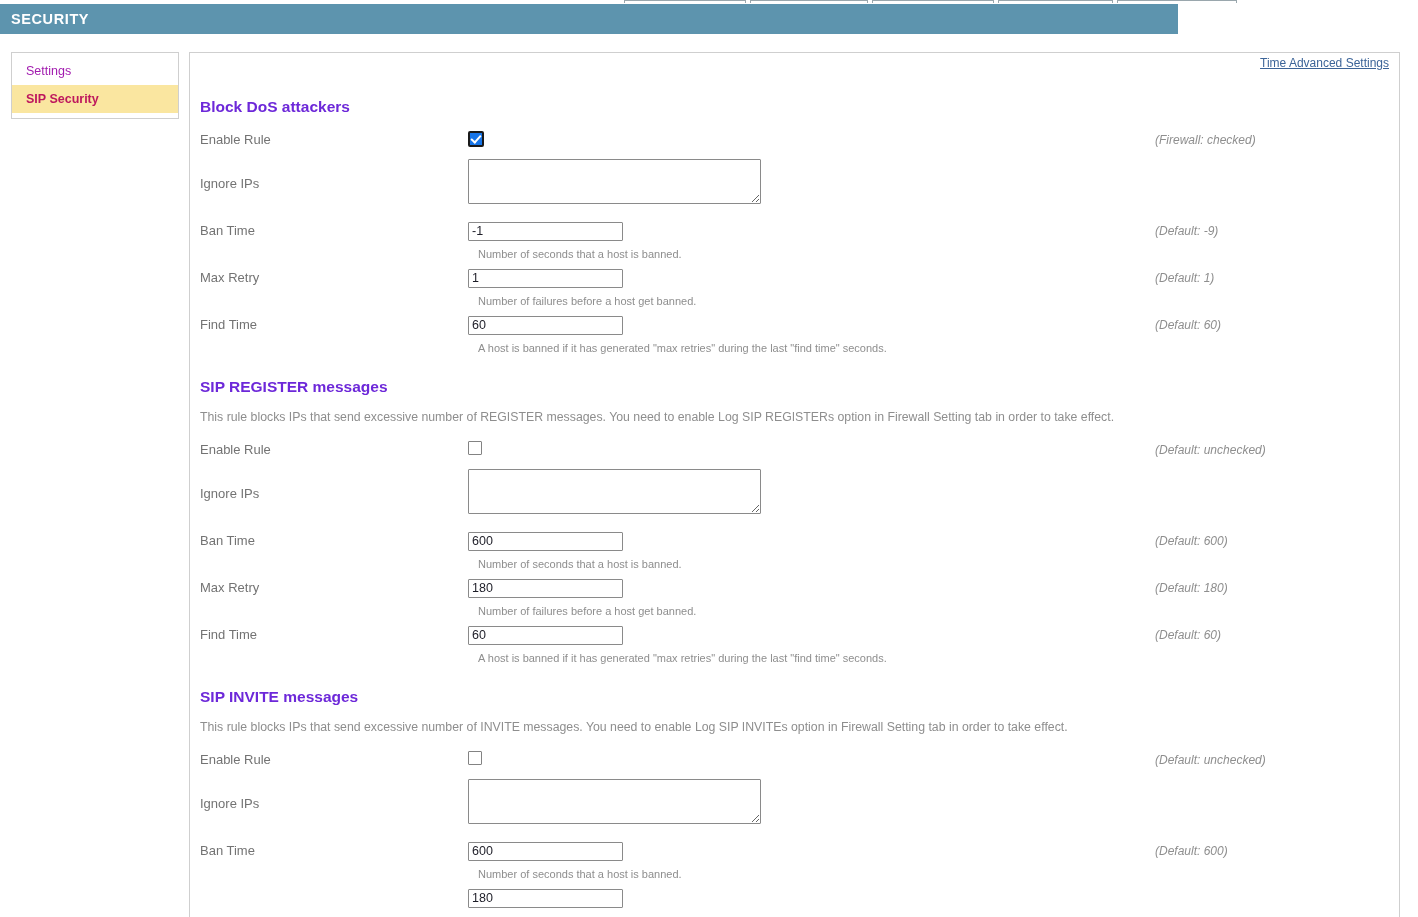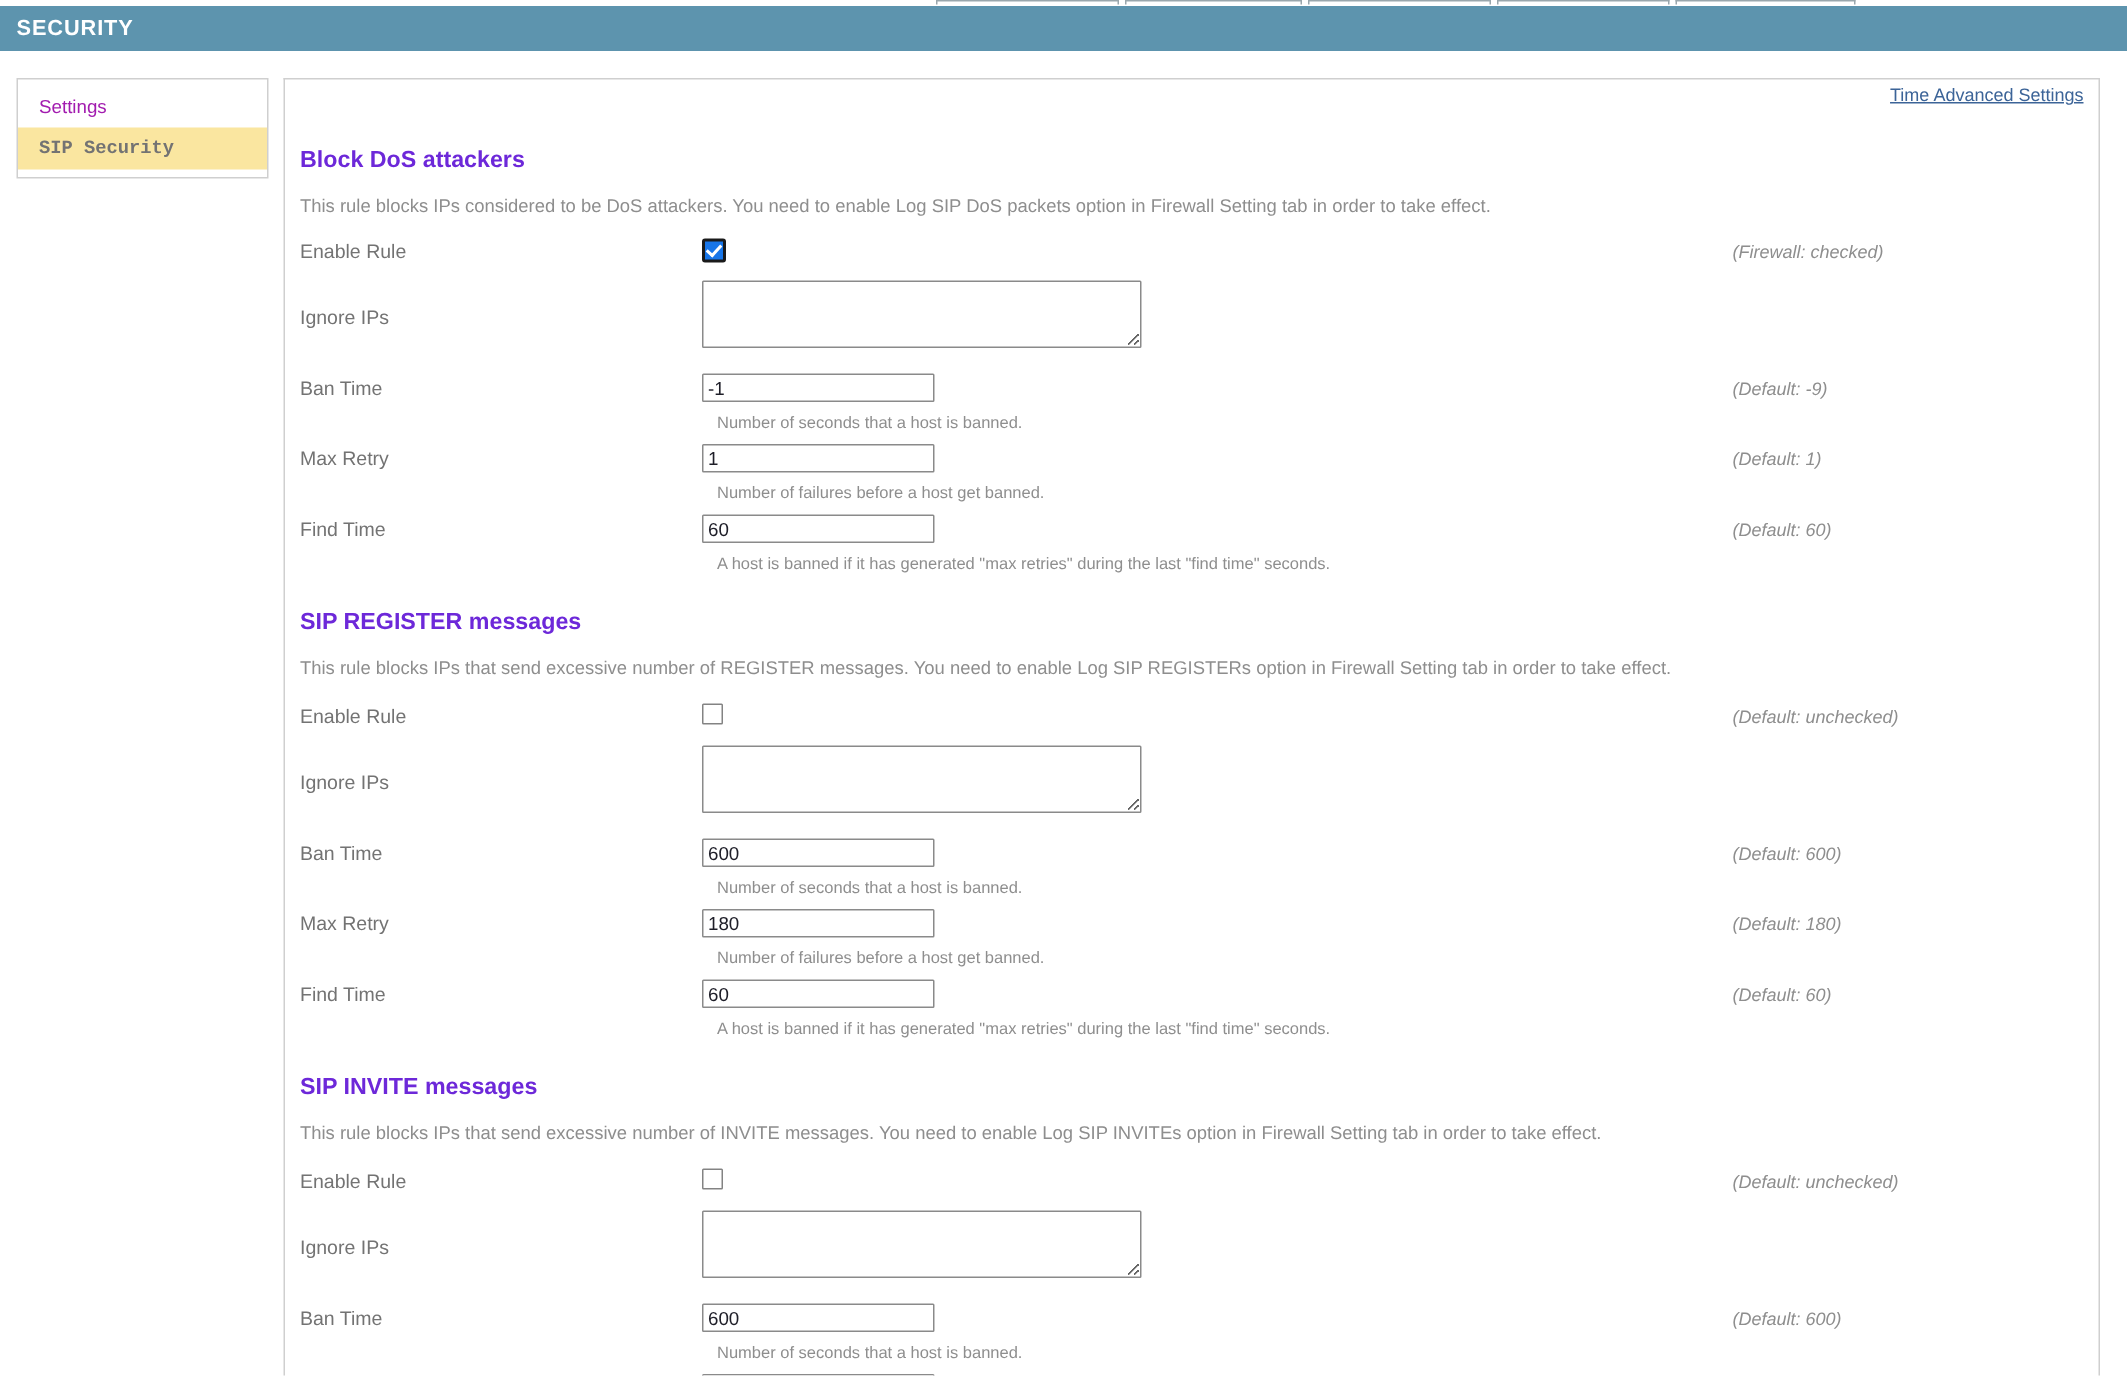--- a/index.html
+++ b/index.html
@@ -14,42 +14,42 @@
 
   
   .tabstrip { position: absolute; top: 0; left: 0; width: 1418px; height: 4px; background: #ffffff; }
   .tabstub {
     position: absolute; top: 0; height: 3px;
     background: #ffffff; border: 1px solid #9aa7ad; border-bottom: none;
   }
 
   
   .page-header {
-    position: absolute; top: 4px; left: 0; width: 1418px; height: 30px;
+    position: absolute; top: 4px; left: 0; width: 1178px; height: 30px;
     background: #5d94ae;
     display: flex; align-items: center;
   }
   .page-header .title {
     color: #ffffff; font-size: 14.5px; font-weight: bold;
     letter-spacing: .6px; padding-left: 11px;
   }
 
   
   .sidebar {
     position: absolute; top: 52px; left: 11px; width: 168px;
     background: #ffffff; border: 1px solid #cfcfcf;
     padding: 4px 0 5px 0;
   }
   .side-item {
     font-size: 12.5px; color: #a21caf;
     padding: 6px 0 6px 14px; line-height: 16px;
     white-space: nowrap; cursor: pointer;
   }
   .side-item.active {
-    background: #fae6a0; color: #737373; font-weight: bold; font-family: Liberation Mono, monospace;
+    background: #fae6a0; color: #be185d; font-weight: bold;
   }
 
   
   .content {
     position: absolute; top: 52px; left: 189px; width: 1211px; height: 870px;
     background: #ffffff; border: 1px solid #cfcfcf; border-bottom: none;
     overflow: hidden;
   }
   .adv-link-row { height: 22px; position: relative; }
   .adv-link {
@@ -145,21 +145,20 @@
     </div>
   </div>
 
   <div class="content">
     <div class="adv-link-row">
       <a class="adv-link">Time Advanced Settings</a>
     </div>
     <div id="sections">
         <div class="section">
           <div class="section-title">Block DoS attackers</div>
-          <div class="section-desc">This rule blocks IPs considered to be DoS attackers. You need to enable Log SIP DoS packets option in Firewall Setting tab in order to take effect.</div>
           <div class="frow" style="margin-top:14px;height:24px;">
             <span class="flabel">Enable Rule</span>
             <span class="fctrl"><span class="cbox checked"></span></span>
             <span class="fdefault">(Firewall: checked)</span>
           </div>
           <div class="frow" style="margin-top:4px;height:52px;">
             <span class="flabel" style="top:16px;">Ignore IPs</span>
             <span class="fctrl">
               <textarea class="tarea" value="" style=""></textarea>
             </span>

